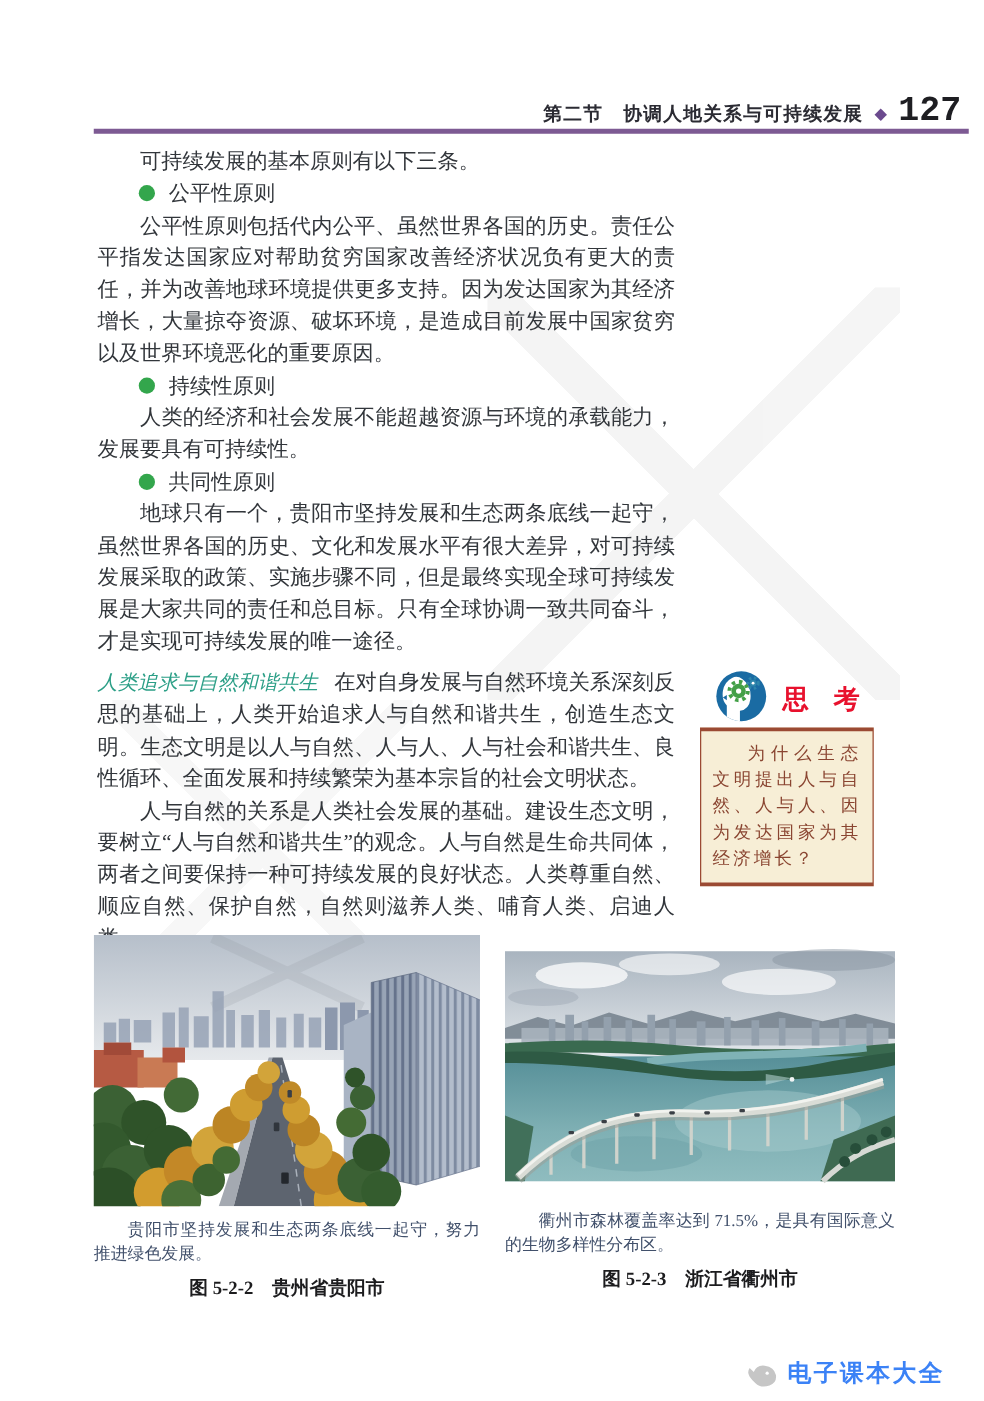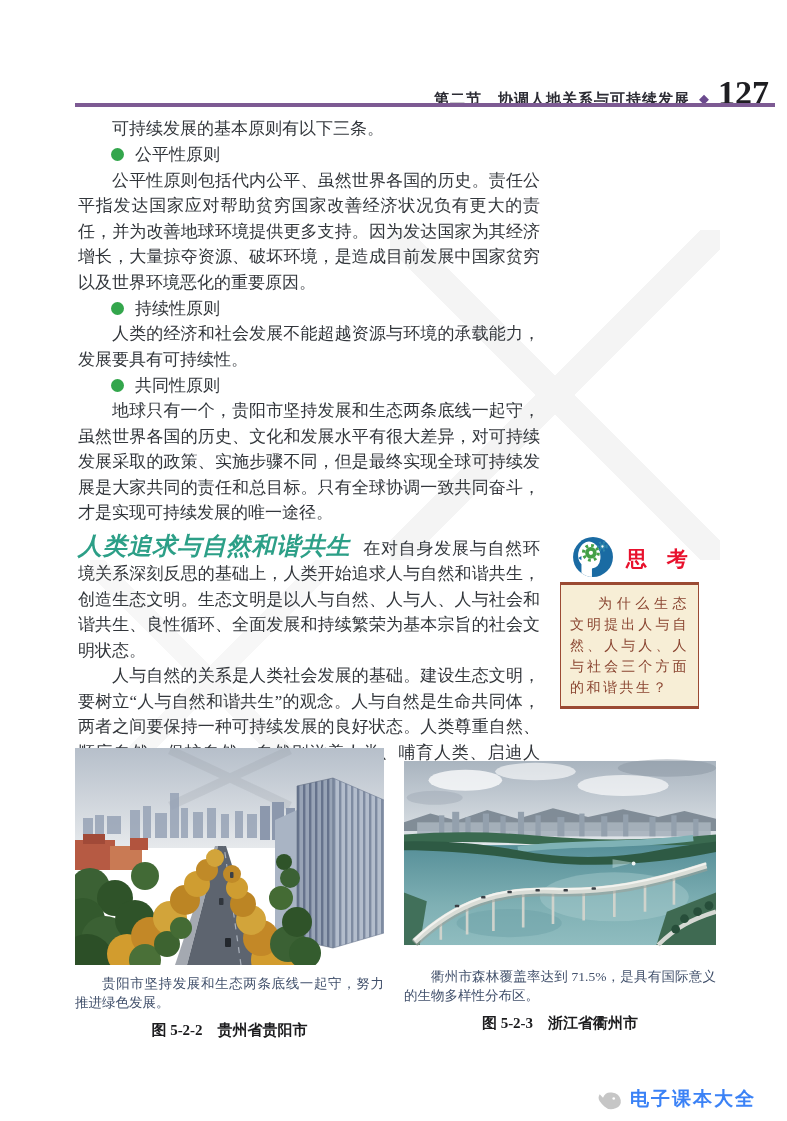--- a/index.html
+++ b/index.html
@@ -5,31 +5,31 @@
   html,body{margin:0;padding:0;}
   body{
     width:787px;height:1121px;position:relative;background:#ffffff;
     font-family:"Liberation Serif","DejaVu Serif",serif;color:#32363b;overflow:hidden;
   }
   
   .hdr{position:absolute;top:74px;right:18px;display:flex;align-items:baseline;gap:9px;}
   .hdr-title{font-family:"Liberation Sans","DejaVu Sans",sans-serif;font-weight:bold;
     font-size:15px;color:#2b2b33;letter-spacing:1px;}
   .hdr-diamond{font-size:13px;color:#6b4a8e;transform:translateY(-1px);}
-  .hdr-page{font-size:34px;font-weight:bold;color:#1e1e22;font-family:Liberation Serif, serif;}
+  .hdr-page{font-size:28px;font-weight:bold;color:#1e1e22;font-family:Liberation Mono, monospace;}
   .hdr-rule{position:absolute;top:103px;left:75px;width:700px;height:4px;background:#7d5a93;}
   
   .text-col{position:absolute;left:78px;top:116px;width:462px;}
   .text-col p{margin:0;font-size:17px;line-height:25.5px;text-align:justify;text-indent:2em;}
   .bullet-row{display:flex;align-items:center;gap:11px;padding-left:33px;height:26px;}
   .bullet-dot{width:13px;height:13px;border-radius:50%;background:#33a64c;flex:0 0 auto;}
   .bullet-label{font-size:17px;color:#32363b;}
   .sec{margin-top:7px;}
-  .sec-head{font-family:"Liberation Sans","DejaVu Sans",sans-serif;font-weight:bold;font-style:italic;
-    color:#2c9f87;font-size:24px;margin-right:13px;}
+  .sec-head{font-family:"Liberation Sans","DejaVu Sans",sans-serif;font-weight:normal;font-style:italic;
+    color:#2c9f87;font-size:16px;margin-right:13px;}
   p.lead{text-indent:0;}
   
   .think{position:absolute;left:560px;top:533px;width:139px;}
   .think-head{position:relative;height:49px;}
   .think-icon{position:absolute;left:12px;top:3px;width:42px;height:42px;}
   .think-title{position:absolute;left:66px;top:12px;font-family:"Liberation Sans",sans-serif;
     font-weight:bold;font-size:21px;color:#e8112d;letter-spacing:7px;white-space:nowrap;}
   .think-box{border:1.5px solid #9b4a33;border-top-width:3px;border-bottom-width:3px;
     background:#f7eed6;padding:8px 9px 7px 9px;min-height:106px;}
   .think-q{margin:0;font-size:14px;line-height:21px;letter-spacing:2.5px;color:#8a4531;
@@ -110,21 +110,21 @@
       <circle cx="18" cy="16" r="7" fill="none" stroke="#43a047" stroke-width="3" stroke-dasharray="2.6 2.9"></circle>
       <circle cx="18" cy="16" r="5.5" fill="#43a047"></circle>
       <circle cx="18" cy="16" r="2" fill="#ffffff"></circle>
       <circle cx="29" cy="10" r="4" fill="none" stroke="#2e86ab" stroke-width="2.2" stroke-dasharray="1.8 2"></circle>
       <circle cx="29" cy="10" r="2.6" fill="#2e86ab"></circle>
       <circle cx="29" cy="10" r="1.1" fill="#ffffff"></circle>
     </svg>
     <span class="think-title">思 考</span>
   </div>
   <div class="think-box">
-    <p class="think-q">为什么生态文明提出人与自然、人与人、人与社会三个方面的和谐共生？</p>
+    <p class="think-q">为什么生态文明提出人与自然、人与人、因为发达国家为其经济增长？</p>
   </div>
 </div>
 
 <div class="fig fig-left">
   <svg class="photo" viewBox="0 0 309 217" height="217">
     <defs>
       <linearGradient id="gsky" x1="0" y1="0" x2="0" y2="1">
         <stop offset="0" stop-color="#b6bfca"></stop>
           <stop offset="1" stop-color="#e6e9ec"></stop>
       </linearGradient>

